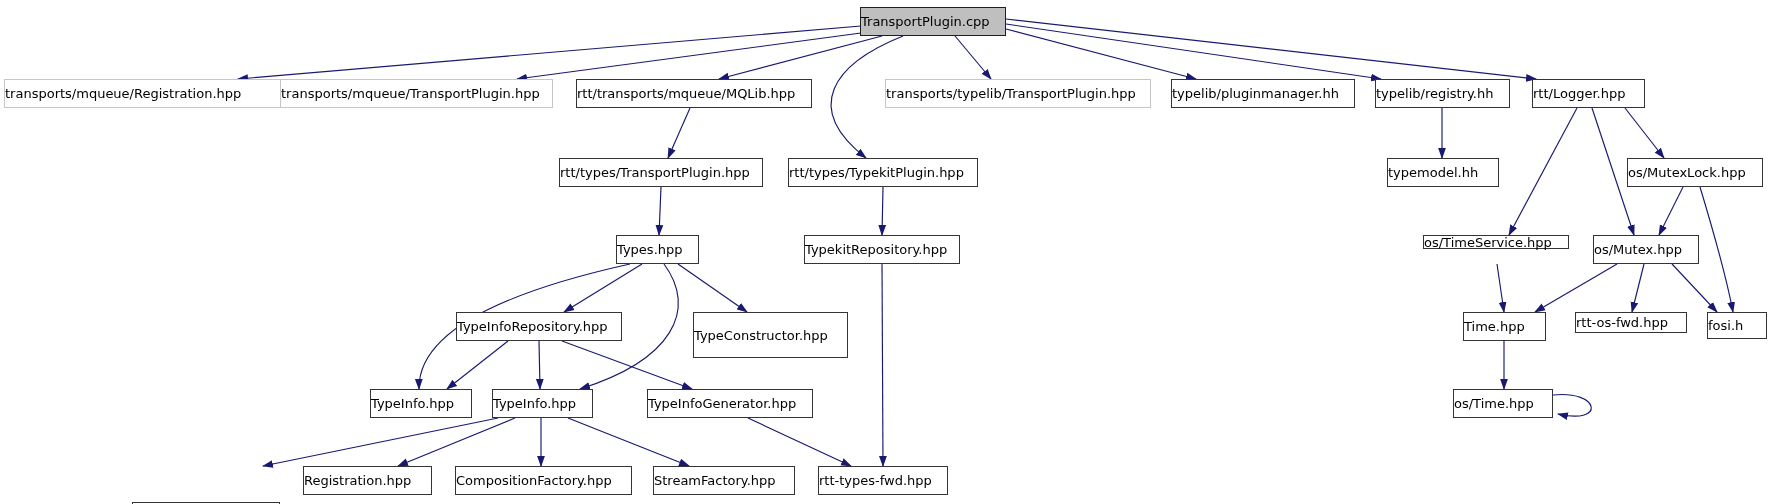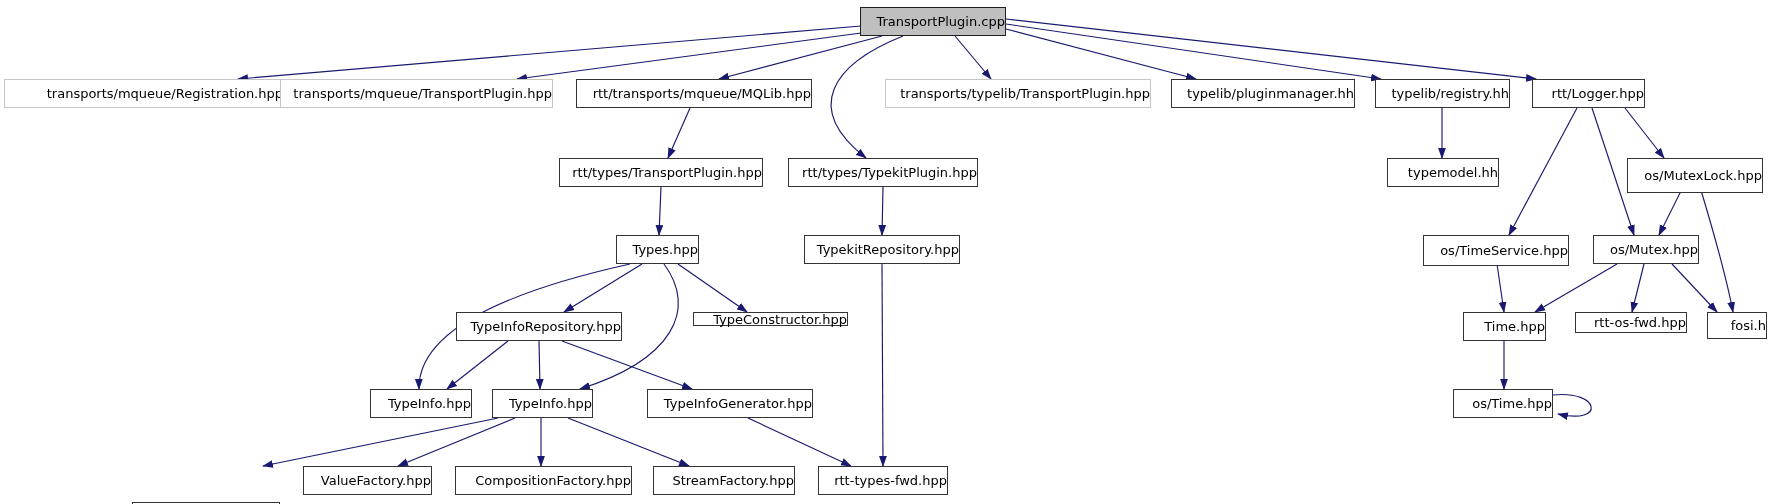--- a/index.html
+++ b/index.html
@@ -9,21 +9,21 @@
     background:#ffffff;
     font-family:"DejaVu Sans", "Liberation Sans", sans-serif;
     overflow:hidden;
   }
   #edge-layer { position:absolute; left:0; top:0; width:1771px; height:504px; }
   .edge { fill:none; stroke-width:1.15px; }
   .node {
     position:absolute; box-sizing:border-box;
     background:#ffffff;
     border:1px solid #343434;
-    display:flex; align-items:center; justify-content:flex-end;
+    display:flex; align-items:center; justify-content:flex-start;
     font-size:13px; line-height:1; color:#000000;
     white-space:nowrap; cursor:pointer; user-select:none;
   }
   .node.external { border-color:#c6c6c6; cursor:default; }
   .node.main { background:#bfbfbf; border-color:#1f1f1f; font-weight:400; }
 </style>
 </head>
 <body>
 
 <div id="graph">
@@ -99,39 +99,39 @@
       </div>
       <div class="node internal" style="left: 559px; top: 158px; width: 204px; height: 29px;">
         <span>rtt/types/TransportPlugin.hpp</span>
       </div>
       <div class="node internal" style="left: 788px; top: 158px; width: 190px; height: 29px;">
         <span>rtt/types/TypekitPlugin.hpp</span>
       </div>
       <div class="node internal" style="left: 1387px; top: 158px; width: 112px; height: 29px;">
         <span>typemodel.hh</span>
       </div>
-      <div class="node internal" style="left: 1627px; top: 158px; width: 136px; height: 35px; padding-left: 27px;">
+      <div class="node internal" style="left: 1627px; top: 158px; width: 136px; height: 29px;">
         <span>os/MutexLock.hpp</span>
       </div>
       <div class="node internal" style="left: 616px; top: 235px; width: 83px; height: 29px;">
         <span>Types.hpp</span>
       </div>
       <div class="node internal" style="left: 804px; top: 235px; width: 156px; height: 29px;">
         <span>TypekitRepository.hpp</span>
       </div>
-      <div class="node internal" style="left: 1423px; top: 235px; width: 146px; height: 31px;">
+      <div class="node internal" style="left: 1423px; top: 235px; width: 146px; height: 14px;">
         <span>os/TimeService.hpp</span>
       </div>
       <div class="node internal" style="left: 1593px; top: 235px; width: 106px; height: 29px;">
         <span>os/Mutex.hpp</span>
       </div>
       <div class="node internal" style="left: 456px; top: 312px; width: 166px; height: 29px;">
         <span>TypeInfoRepository.hpp</span>
       </div>
-      <div class="node internal" style="left: 693px; top: 312px; width: 155px; height: 14px;">
+      <div class="node internal" style="left: 693px; top: 312px; width: 155px; height: 46px;">
         <span>TypeConstructor.hpp</span>
       </div>
       <div class="node internal" style="left: 1463px; top: 312px; width: 83px; height: 29px;">
         <span>Time.hpp</span>
       </div>
       <div class="node internal" style="left: 1575px; top: 312px; width: 112px; height: 21px;">
         <span>rtt-os-fwd.hpp</span>
       </div>
       <div class="node internal" style="left: 1707px; top: 312px; width: 60px; height: 27px;">
         <span>fosi.h</span>
@@ -145,21 +145,21 @@
       <div class="node internal" style="left: 647px; top: 389px; width: 166px; height: 29px;">
         <span>TypeInfoGenerator.hpp</span>
       </div>
       <div class="node internal" style="left: 1453px; top: 389px; width: 100px; height: 29px;">
         <span>os/Time.hpp</span>
       </div>
       <div class="node internal" style="left: 132px; top: 466px; width: 148px; height: 18px; margin-top: 36px;">
         <span>MemberFactory.hpp</span>
       </div>
       <div class="node internal" style="left: 303px; top: 466px; width: 129px; height: 29px;">
-        <span>ValueFactory.hpp</span>
+        <span>Registration.hpp</span>
       </div>
       <div class="node internal" style="left: 455px; top: 466px; width: 177px; height: 29px;">
         <span>CompositionFactory.hpp</span>
       </div>
       <div class="node internal" style="left: 653px; top: 466px; width: 142px; height: 29px;">
         <span>StreamFactory.hpp</span>
       </div>
       <div class="node internal" style="left: 818px; top: 466px; width: 130px; height: 29px;">
         <span>rtt-types-fwd.hpp</span>
       </div>

